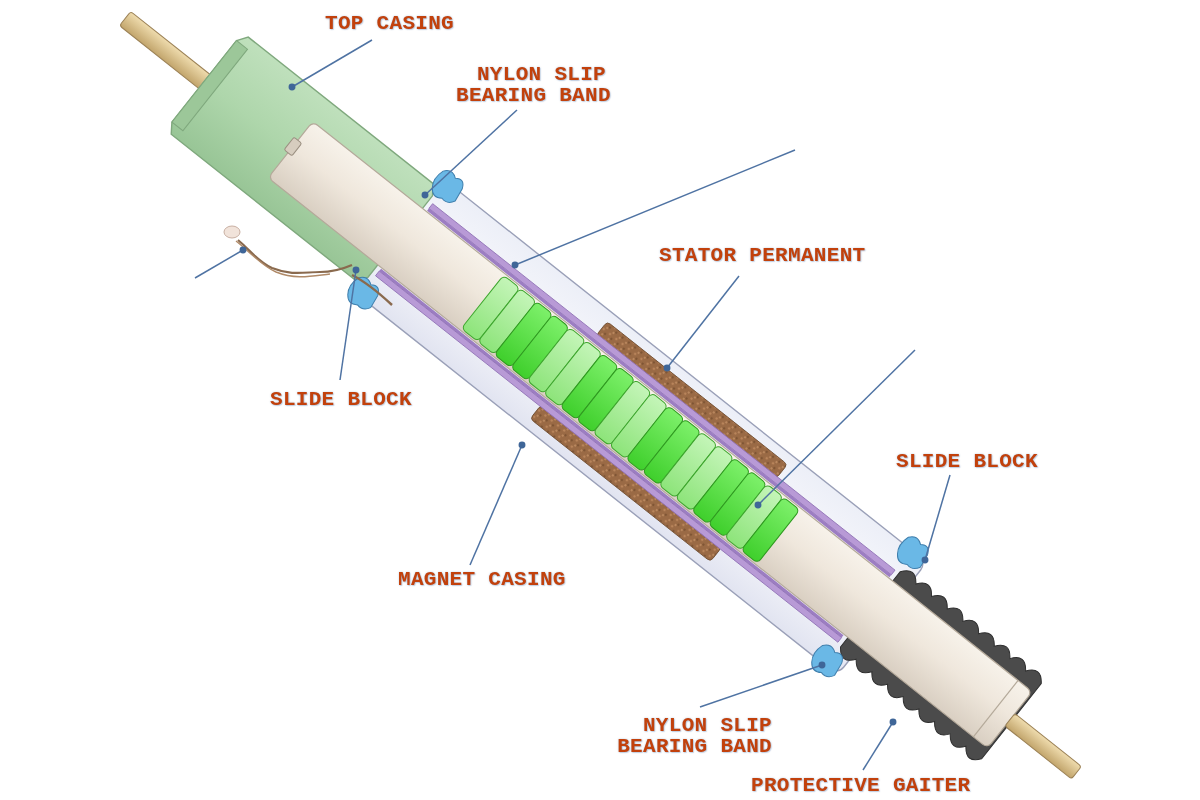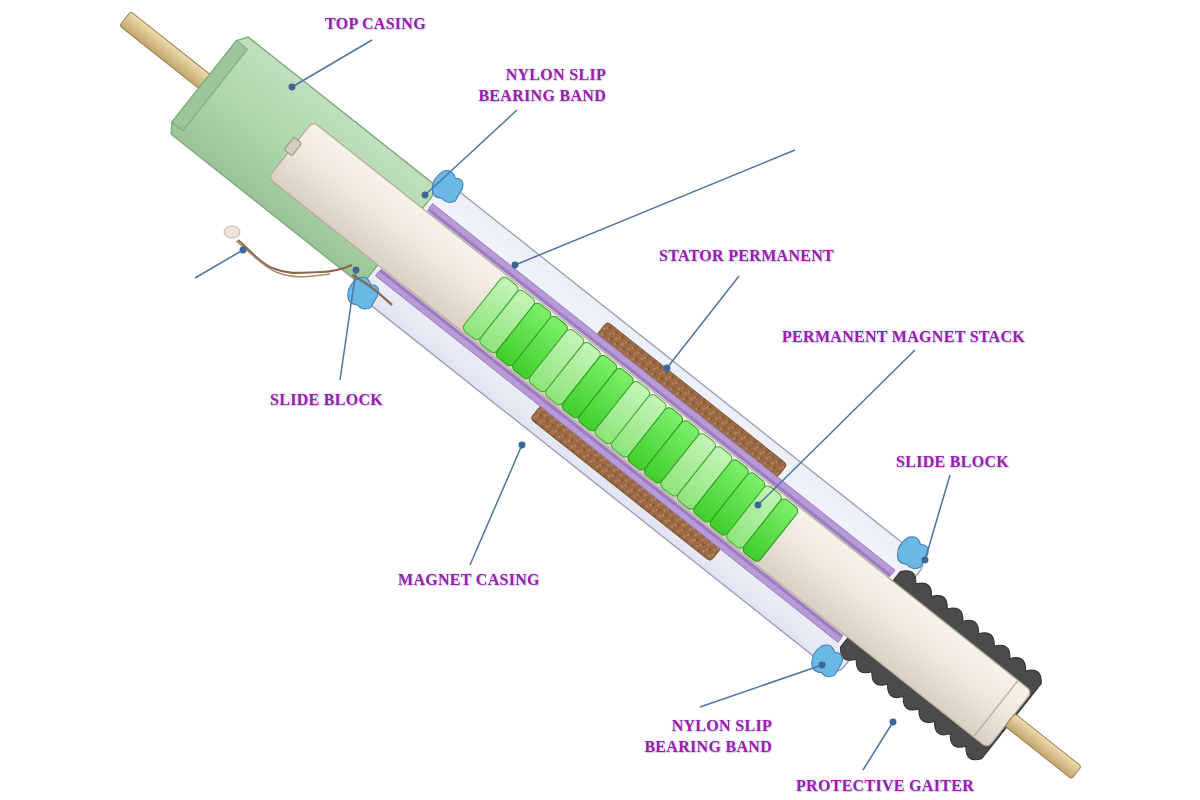--- a/index.html
+++ b/index.html
@@ -1,24 +1,24 @@
 <!DOCTYPE html>
 <html><head>
 <meta charset="utf-8">
 <style>
   html, body { margin:0; padding:0; background:#ffffff; }
   #stage { position:relative; width:1200px; height:800px; overflow:hidden; background:#ffffff; }
   svg { position:absolute; left:0; top:0; }
   .lbl {
     position:absolute;
-    font-family:Liberation Serif, serif;
+    font-family:Liberation Mono, monospace;
     font-weight:bold;
-    font-size:16px;
+    font-size:21px;
     letter-spacing:0.3px;
-    color:#a21caf;
+    color:#c2410c;
     text-shadow: 0 0 2px rgba(93,134,184,0.45), 1px 1px 1px rgba(120,150,190,0.35);
     line-height:21px;
     white-space:nowrap;
   }
   .lbl.center { text-align:right; }
 </style>
 </head>
 <body>
 
 <div id="stage">
@@ -159,26 +159,25 @@
     <div>NYLON SLIP</div>
     <div>BEARING BAND</div>
   </div>
 
 
   <div class="lbl" style="left:659px;top:245px;">STATOR PERMANENT</div>
 
 
   <div class="lbl" style="left:270px;top:389px;">SLIDE BLOCK</div>
 
-  <div class="lbl" style="left:782px;top:326px;">PERMANENT MAGNET STACK</div>
 
   <div class="lbl" style="left:896px;top:451px;">SLIDE BLOCK</div>
 
   <div class="lbl" style="left:398px;top:569px;">MAGNET CASING</div>
 
   <div class="lbl center" style="left:612px;top:715px;width:160px;">
     <div>NYLON SLIP</div>
     <div>BEARING BAND</div>
   </div>
 
-  <div class="lbl" style="left:765px;top:775px;padding-left:31px;">PROTECTIVE GAITER</div>
+  <div class="lbl" style="left:720px;top:775px;padding-left:31px;">PROTECTIVE GAITER</div>
 
 </div>
 
 </body></html>

